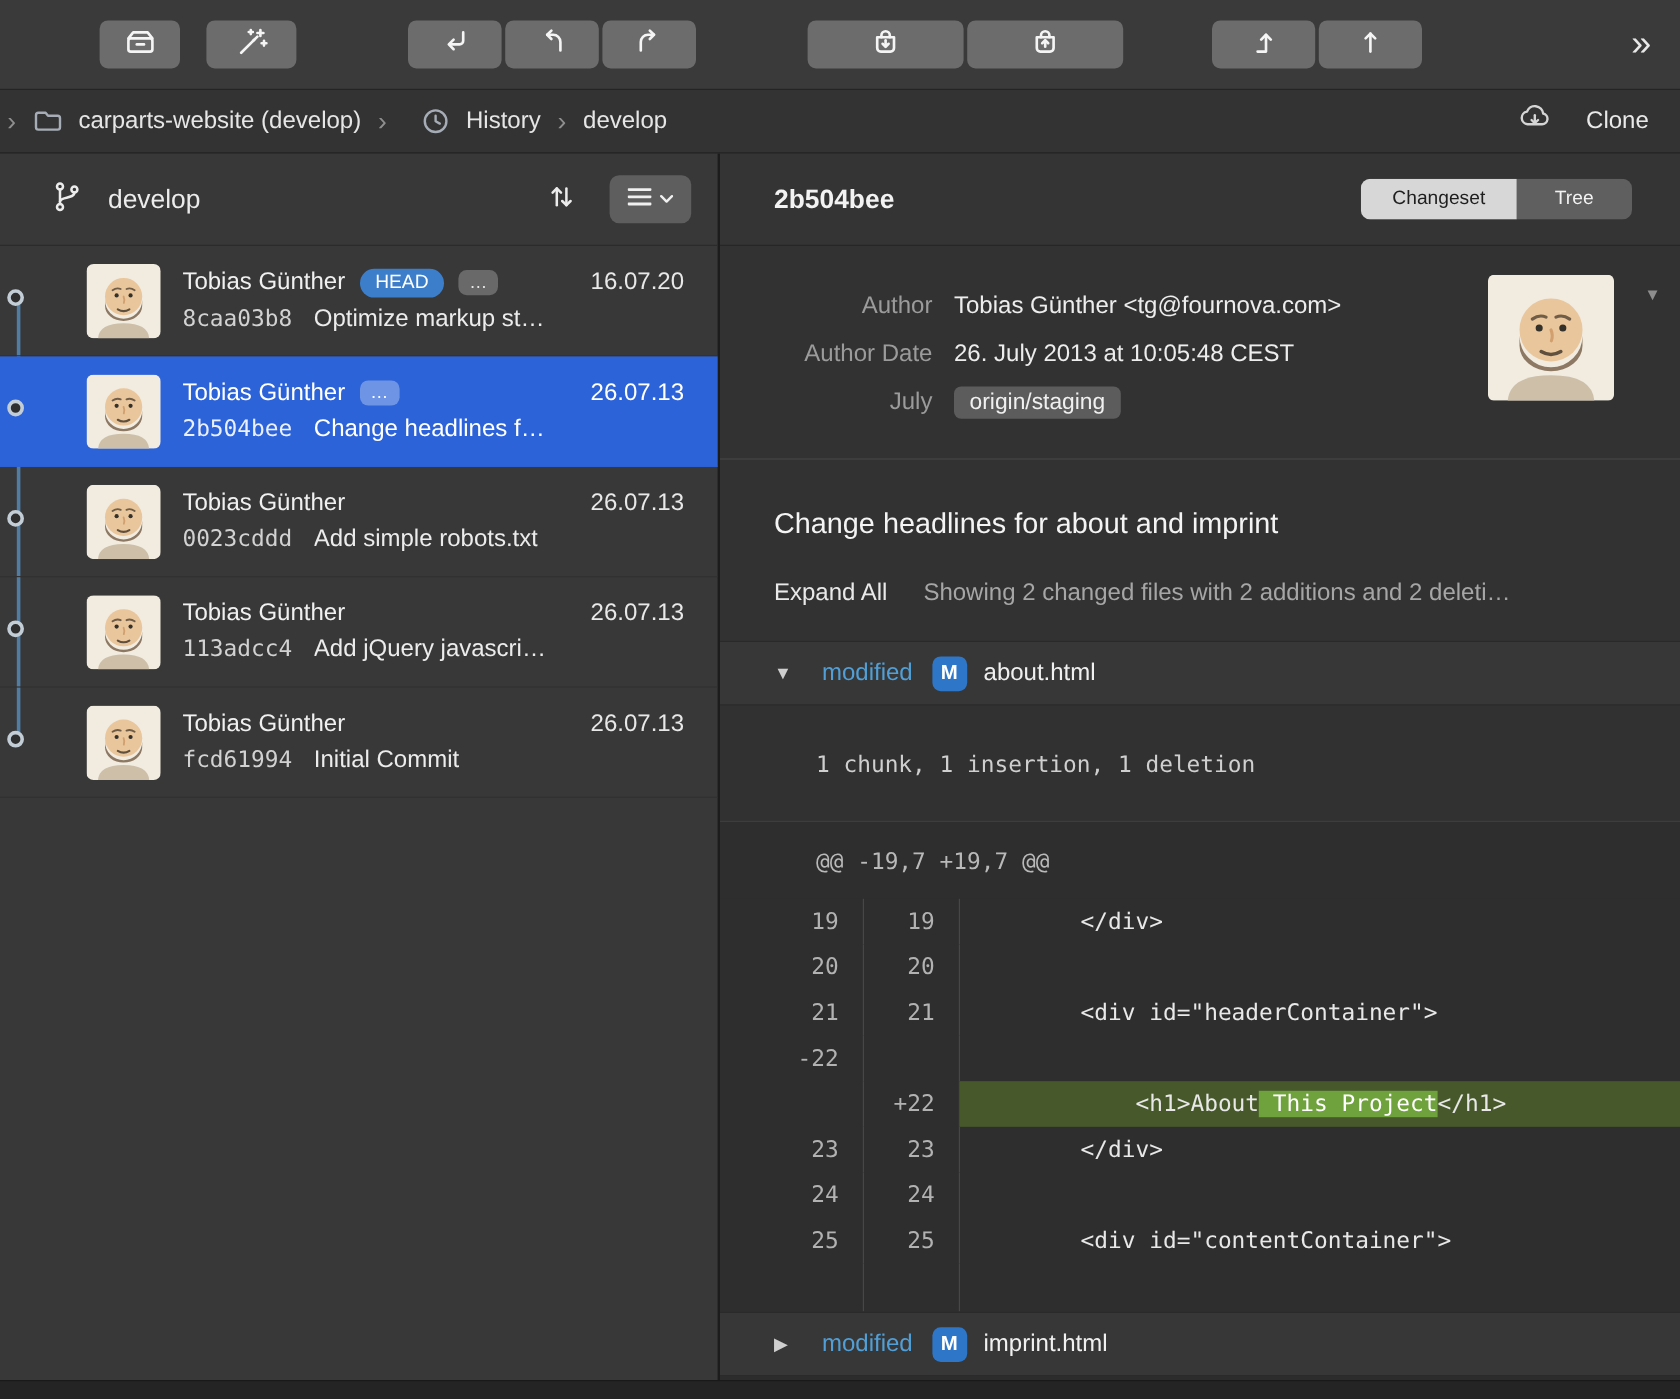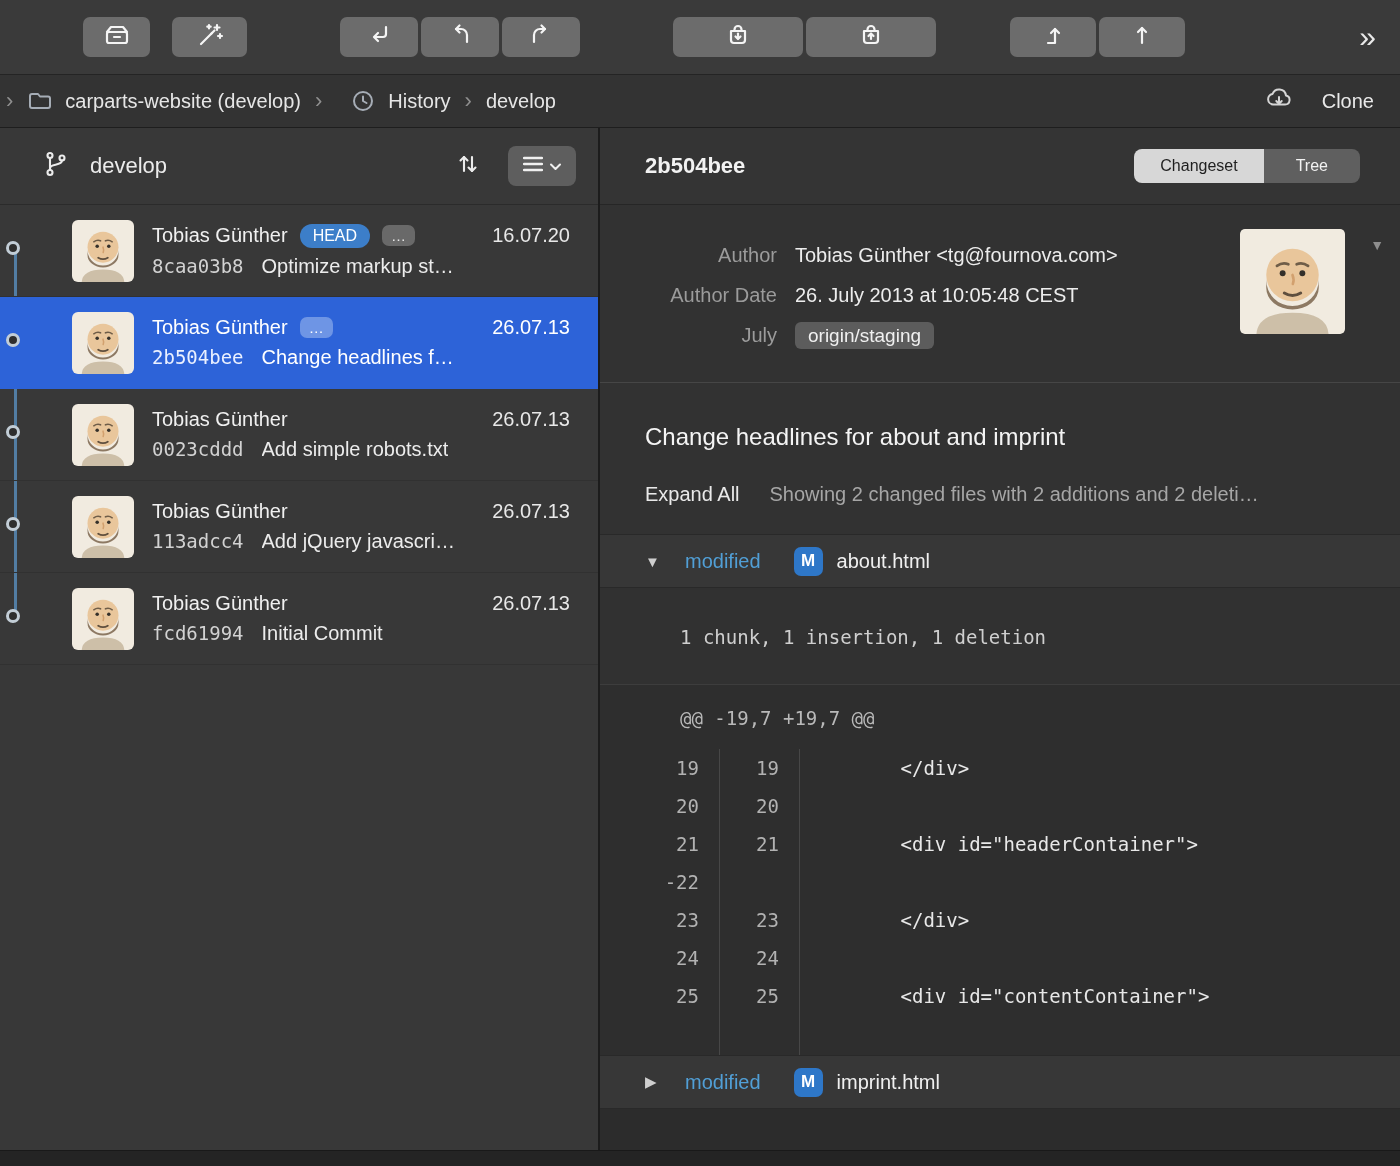--- a/index.html
+++ b/index.html
@@ -72,21 +72,21 @@
   .meta-avatar{position:absolute;right:55px;top:24px;width:105px;height:105px;border-radius:4px}
   .meta-caret{position:absolute;right:16px;top:32px;color:#8e8e8e;font-size:14px}
 
   .dmsg{padding:40px 45px 16px;font-size:24px;color:#f4f4f4;flex:none}
   .dsum{display:flex;gap:30px;padding:16px 45px 28px;font-size:20px;align-items:baseline;flex:none}
   .expand{color:#e9e9e9}
   .sumtext{color:#a6a6a6;white-space:nowrap;overflow:hidden;min-width:0}
 
   .fhead{height:54px;background:#373737;border-top:1px solid #292929;border-bottom:1px solid #292929;display:flex;align-items:center;padding:0 45px;flex:none}
   .fcaret{width:40px;color:#cfcfcf;font-size:15px}
-  .fstatus{color:#519fd6;font-size:20px;margin-right:33px}
+  .fstatus{color:#519fd6;font-size:20px;margin-right:16px}
   .fbadge{width:29px;height:29px;background:#2e77c8;border-radius:7px;color:#fff;display:flex;align-items:center;justify-content:center;font-size:17px;font-weight:700;margin-right:14px}
   .fname{color:#f0f0f0;font-size:20px}
 
   .mono{font-family:"DejaVu Sans Mono",monospace}
   .chunkinfo{padding:38px 45px 36px 80px;font-size:19px;color:#cfcfcf;background:#313131;border-bottom:1px solid #3d3d3d;flex:none}
   .hunk{padding:22px 45px 20px 80px;font-size:19px;color:#b9b9b9;background:#2e2e2e;flex:none}
   .dtable{background:#2e2e2e;flex:none}
   .drow{display:flex;height:38px;line-height:38px;font-family:"DejaVu Sans Mono",monospace;font-size:19px}
   .drow.pad{height:40px}
   .dold{width:120px;flex:none;text-align:right;padding-right:20px;color:#b2b2b2;border-right:1px solid #474747}
@@ -400,20 +400,25 @@
       <div class="drow">
         <span class="dold">21</span>
         <span class="dnew">21</span>
         <span class="dcode">        &lt;div id="headerContainer"&gt;</span>
       </div>
       <div class="drow">
         <span class="dold">-22</span>
         <span class="dnew"></span>
       </div>
       <div class="drow">
+        <span class="dold"></span>
+        <span class="dnew">+22</span>
+        <span class="dcode add"><span>            &lt;h1&gt;About</span><span class="hl"> This Project</span><span>&lt;/h1&gt;</span></span>
+      </div>
+      <div class="drow">
         <span class="dold">23</span>
         <span class="dnew">23</span>
         <span class="dcode">        &lt;/div&gt;</span>
       </div>
       <div class="drow">
         <span class="dold">24</span>
         <span class="dnew">24</span>
         <span class="dcode"></span>
       </div>
       <div class="drow">

